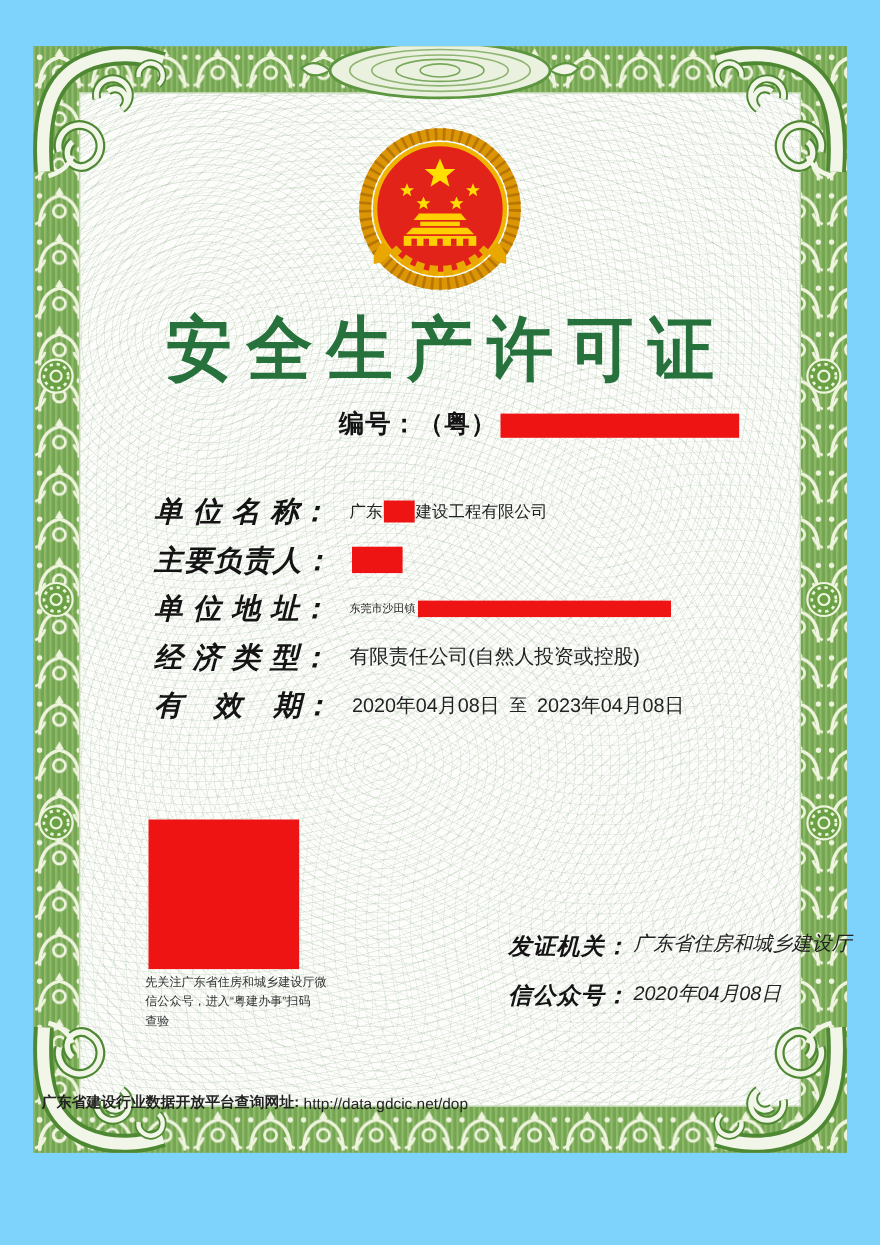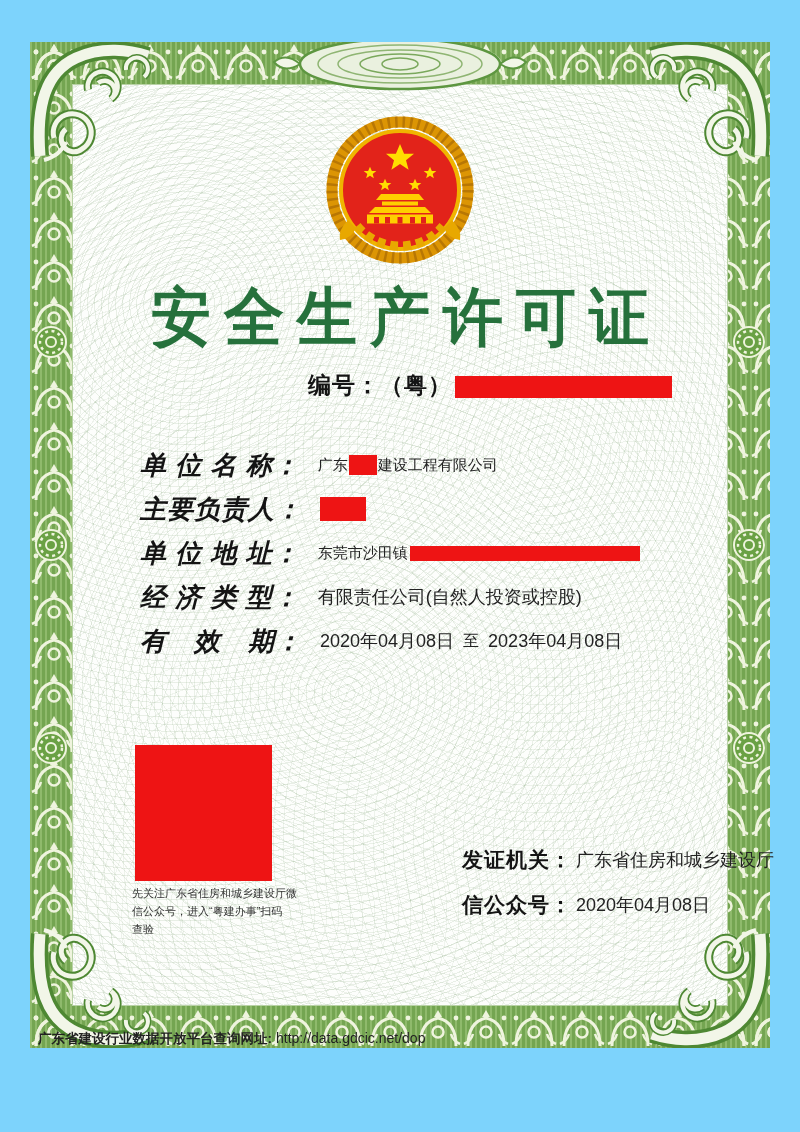--- a/index.html
+++ b/index.html
@@ -26,37 +26,37 @@
     transform:scaleY(1.06);}
 
   .serial-row{position:absolute;left:296px;top:370px;display:flex;align-items:center;}
   .serial-label{font-size:23px;font-weight:700;color:#141414;letter-spacing:1px;margin-left:12px;}
   .serial-red{width:217px;height:22px;background:#ee1414;margin-left:3px;margin-top:2px;}
 
   .fields{position:absolute;left:140px;top:452px;}
   .frow{display:flex;align-items:center;height:26px;margin-bottom:18px;}
   .flabel{font-size:26px;font-weight:800;color:#141414;letter-spacing:1px;white-space:pre;font-style:italic;}
   .fval{margin-left:18px;display:flex;align-items:center;color:#222;}
-  .v15{font-size:15px;} .v13{font-size:15px;} .v18{font-size:18px;}
+  .v15{font-size:15px;} .v13{font-size:10px;} .v18{font-size:18px;}
   .red{background:#ee1414;display:inline-block;}
   .red-company{width:28px;height:20px;margin:0 1px;}
   .red-person{width:46px;height:24px;}
   .red-address{width:230px;height:15px;margin-left:2px;}
   .conn{font-size:16px;margin:0 9px;color:#222;}
 
   .qr-red{position:absolute;left:135px;top:745px;width:137px;height:136px;background:#ee1414;}
   .qr-note{position:absolute;left:132px;top:884px;width:190px;font-size:11px;
     line-height:18px;color:#333;}
 
   .issuer{position:absolute;left:462px;top:846px;}
-  .irow{display:flex;align-items:center;margin-bottom:17px;}
+  .irow{display:flex;margin-bottom:17px;font-style:italic;}
   .ilabel{font-size:21px;font-weight:800;color:#141414;letter-spacing:1px;}
   .ival{font-size:18px;color:#222;margin-left:4px;}
 
-  .footer{position:absolute;left:38px;top:1030px;display:flex;align-items:flex-start;}
+  .footer{position:absolute;left:38px;top:993px;display:flex;align-items:flex-end;}
   .flab{font-size:13.5px;font-weight:700;color:#222;}
   .furl{font-size:14px;color:#222;margin-left:4px;}
 </style>
 </head>
 <body>
 
 <div class="cert">
 
   <div class="mesh"></div>
 

